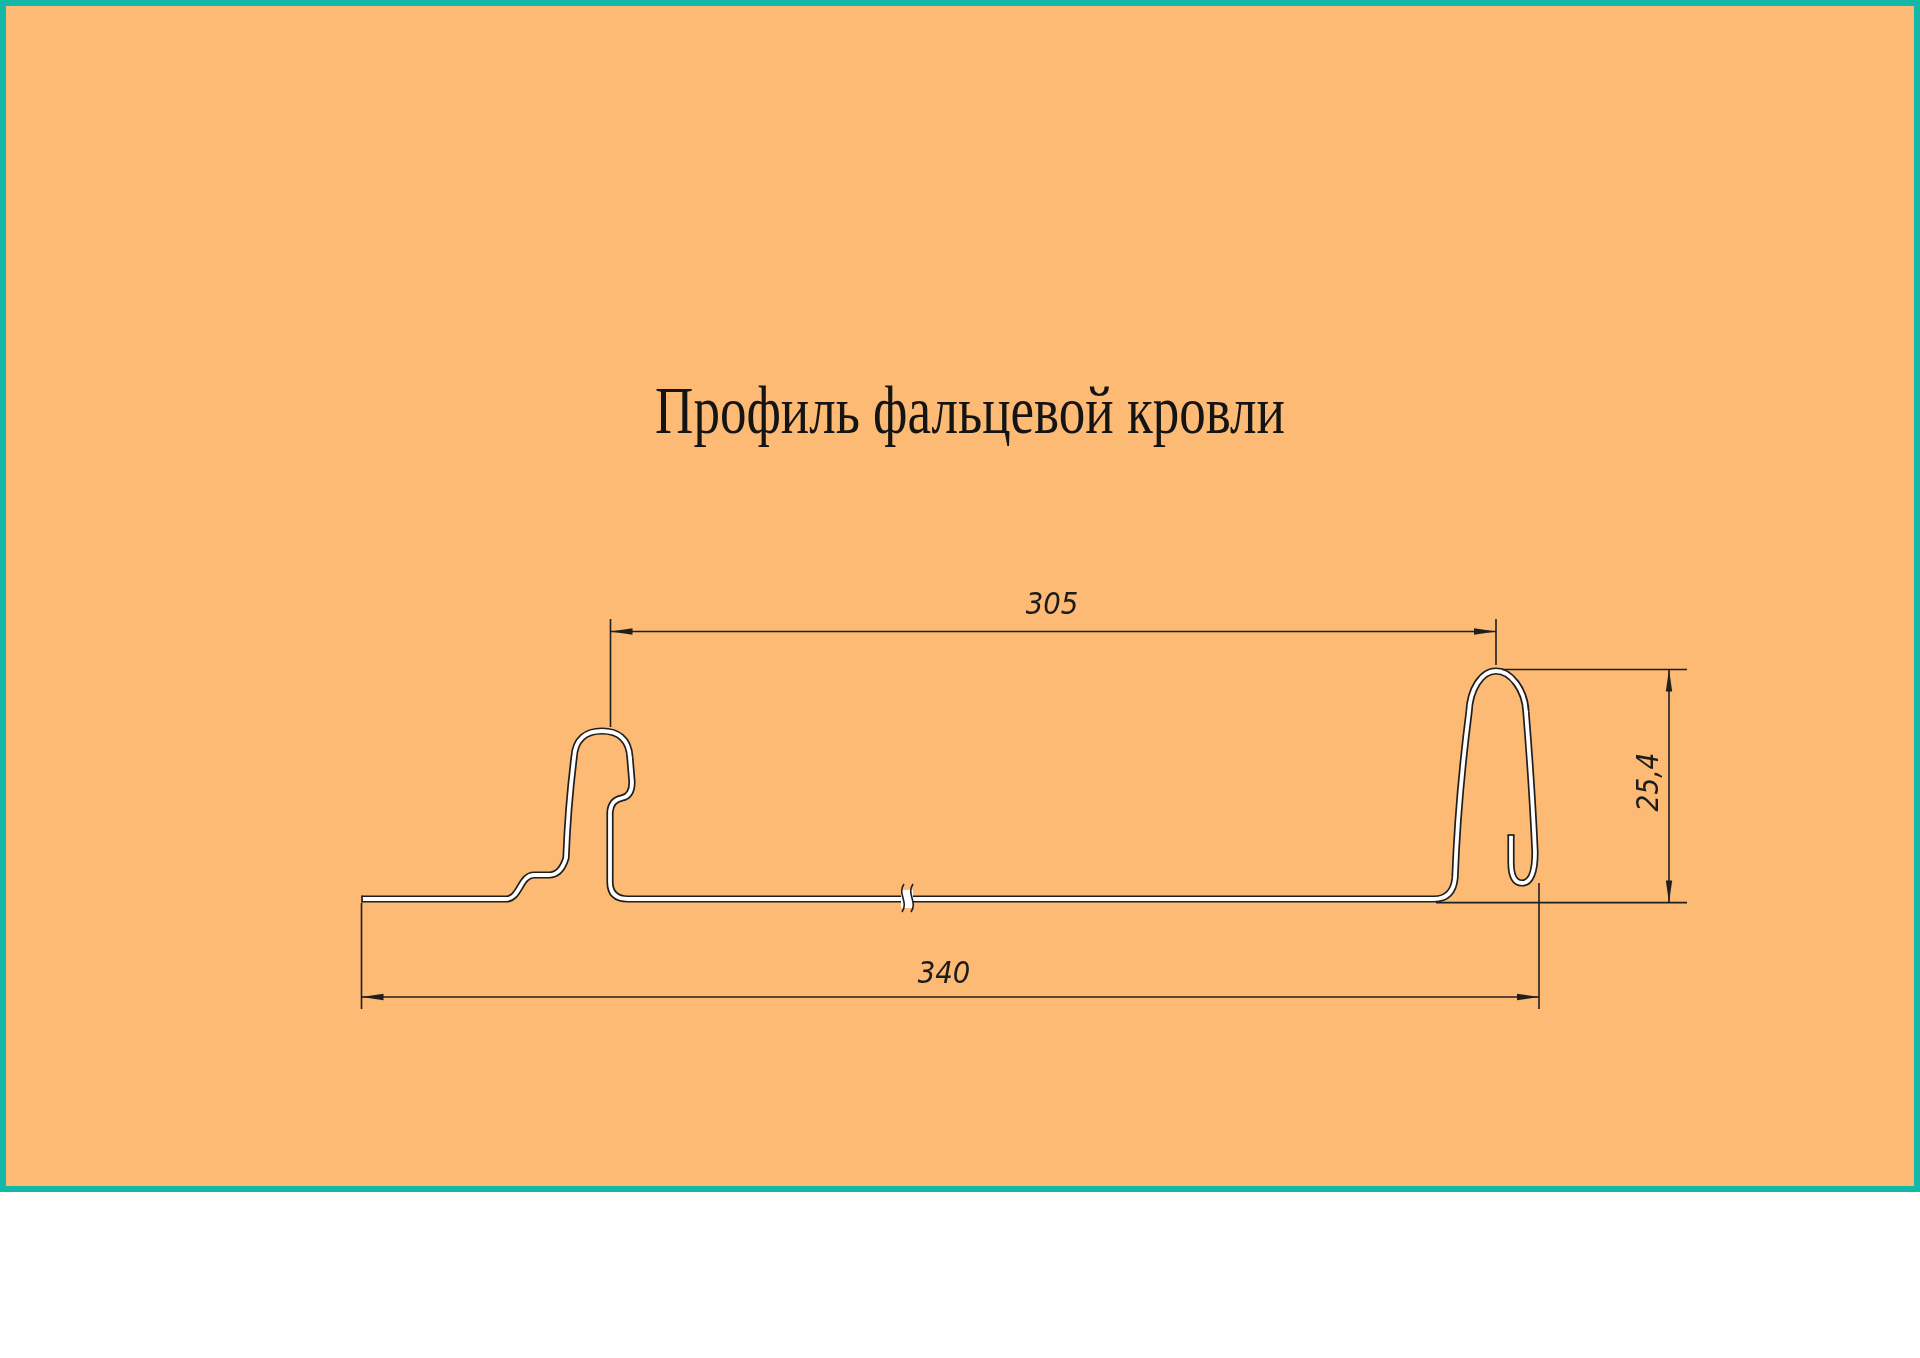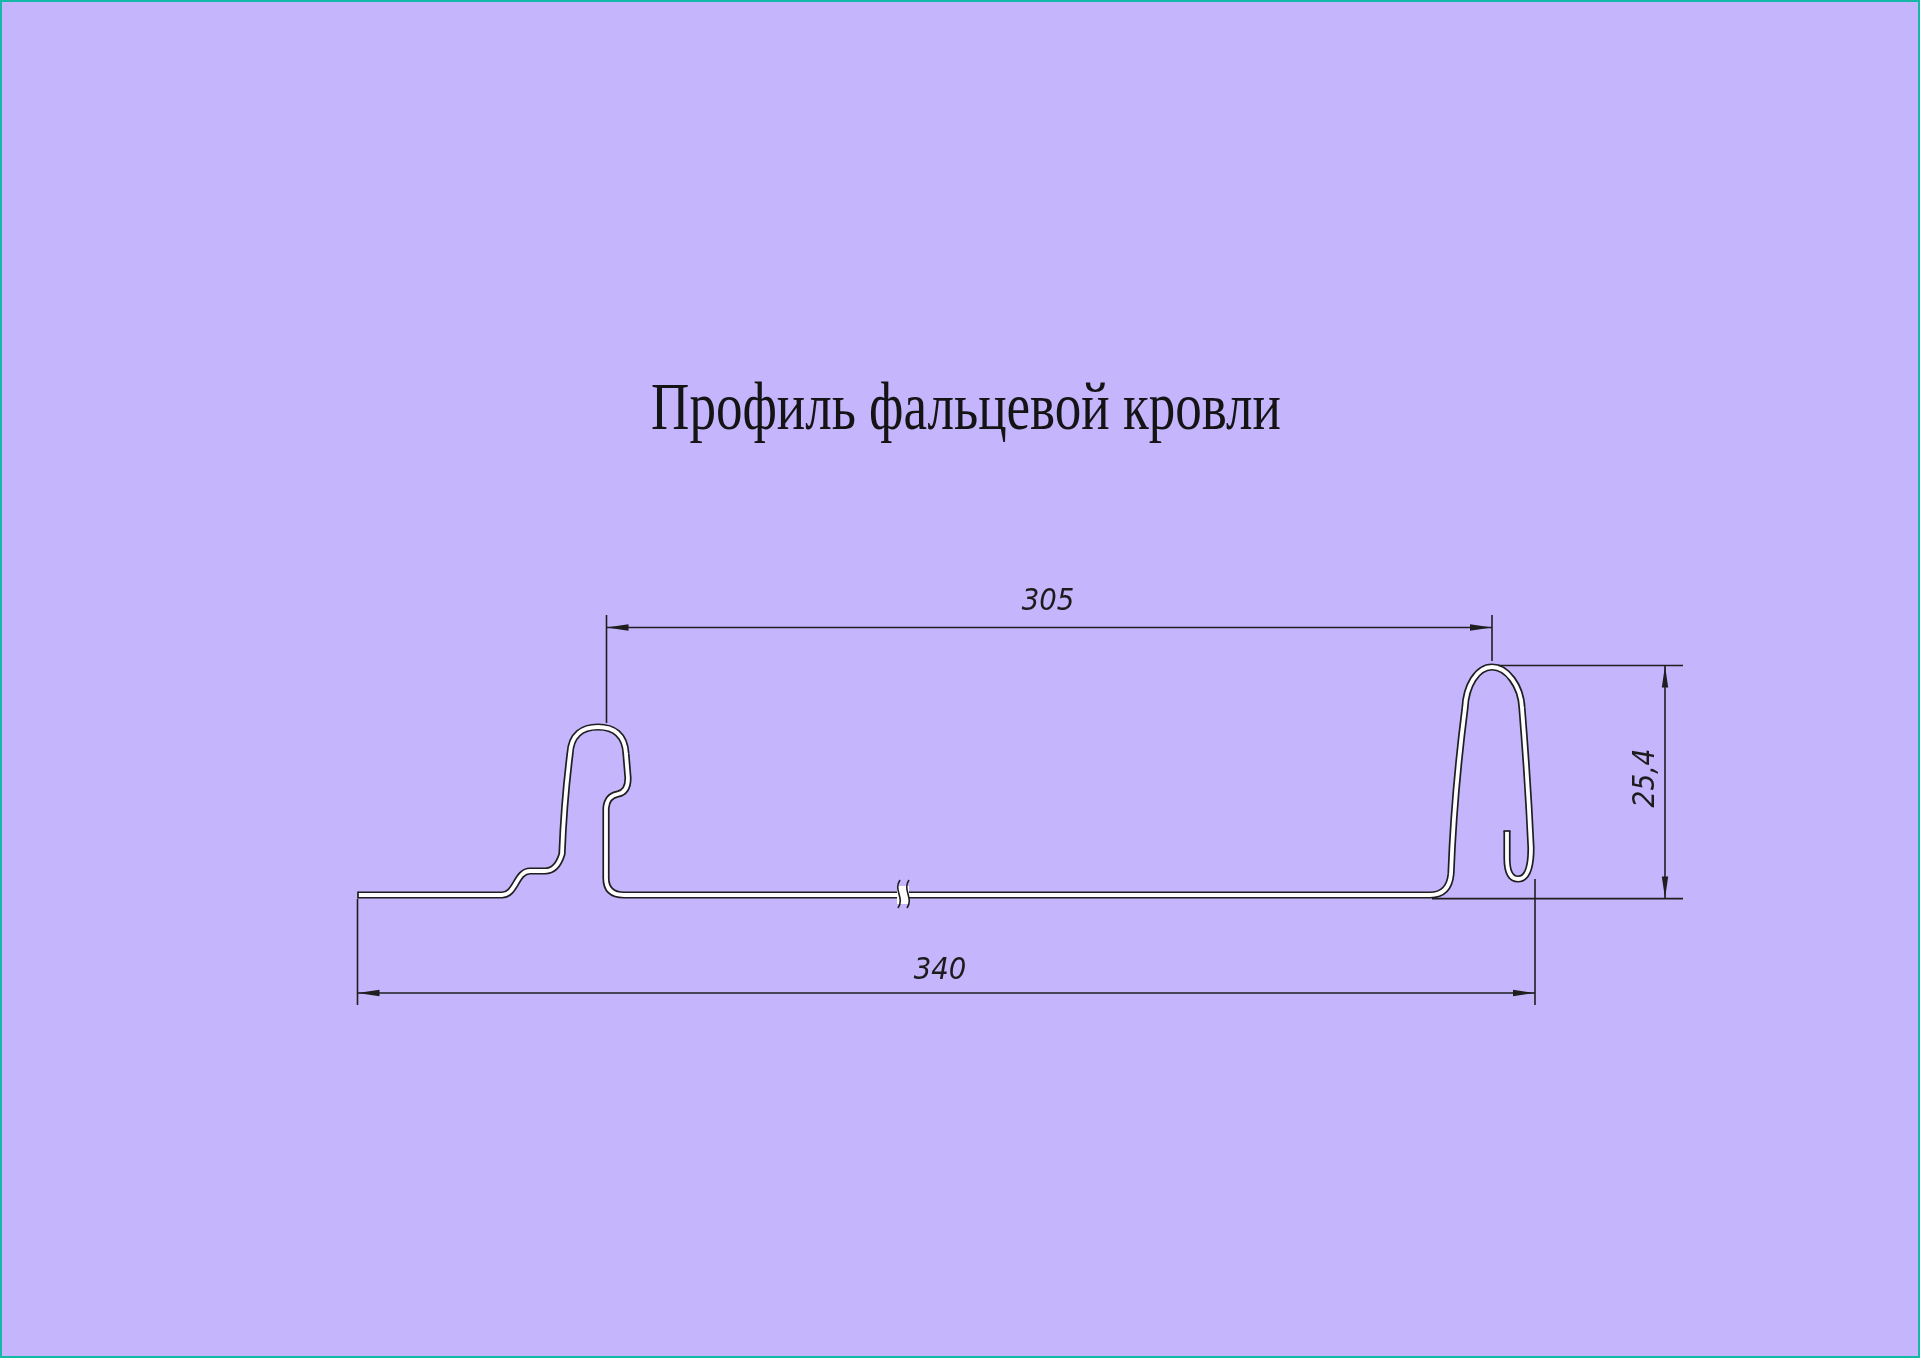--- a/index.html
+++ b/index.html
@@ -3,24 +3,24 @@
 <meta charset="utf-8">
 <style>
   html, body {
     margin: 0;
     padding: 0;
     background: #ffffff;
   }
   .page {
     position: relative;
     width: 1920px;
-    height: 1358px;
-    background: #c4b5fd;
+    height: 1192px;
+    background: #fdba74;
     box-sizing: border-box;
-    border: 2px solid #14b8a6;
+    border: 6px solid #14b8a6;
     overflow: hidden;
     font-family: "Liberation Serif", serif;
   }
   .drawing-svg {
     position: absolute;
     left: 0;
     top: 0;
     width: 1920px;
     height: 1358px;
   }

